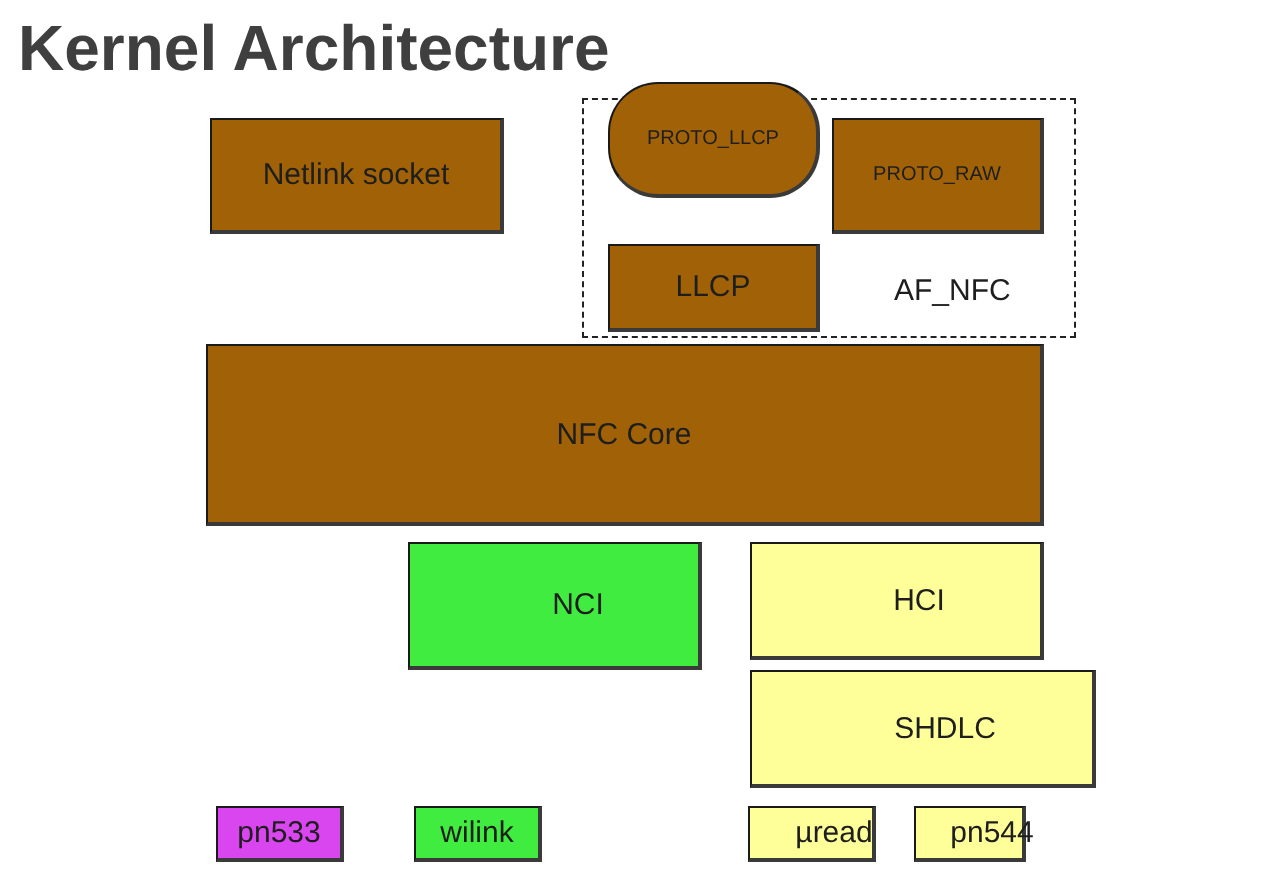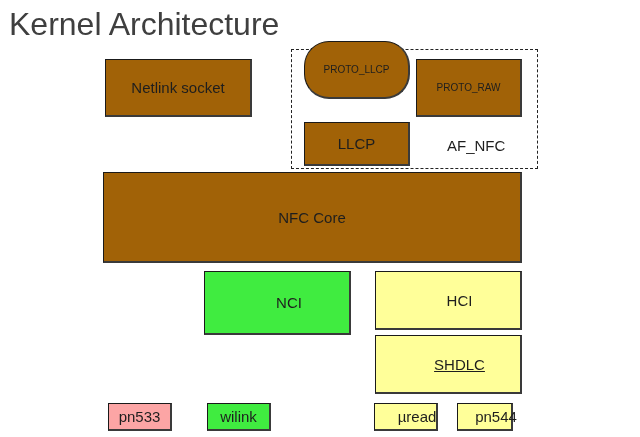--- a/index.html
+++ b/index.html
@@ -12,21 +12,21 @@
       height: 437px;
       position: relative;
       overflow: hidden;
       font-family: "Liberation Sans", sans-serif;
     }
     .title {
       position: absolute;
       left: 9px;
       top: 4px;
       font-size: 32px;
-      font-weight: normal;
+      font-weight: bold;
       color: #3f3f3f;
       letter-spacing: 0px;
       line-height: 40px;
       white-space: nowrap;
     }
     .box {
       position: absolute;
       box-sizing: border-box;
       border: 1px solid #1a1a1a;
       border-right: 2px solid #3a3a3a;
@@ -34,21 +34,21 @@
       display: flex;
       align-items: center;
       justify-content: center;
       color: #1e1e1e;
       font-size: 15px;
       white-space: nowrap;
     }
     .blue { background: #a16207; }
     .green { background: #40ec40; }
     .yellow { background: #ffff99; padding-left: 23px; }
-    .orange { background: #fca5a5; }
+    .orange { background: #d946ef; }
     .small-text { font-size: 10px; }
     .dashed-group {
       position: absolute;
       left: 291px;
       top: 49px;
       width: 247px;
       height: 120px;
       box-sizing: border-box;
       border: 1px dashed #222;
     }
@@ -89,21 +89,21 @@
 </div>
 
 <div class="box green" style="left:204px; top:271px; width:147px; height:64px;padding-left:24px;">
   <span>NCI</span>
 </div>
 
 <div class="box yellow" style="left:375px; top:271px; width:147px; height:59px;">
   <span>HCI</span>
 </div>
 
-<div class="box yellow" style="left:375px; top:335px; width:147px; height:59px;text-decoration:underline;">
+<div class="box yellow" style="left:375px; top:335px; width:173px; height:59px;">
   <span>SHDLC</span>
 </div>
 
 <div class="box orange" style="left:108px; top:403px; width:64px; height:28px;">
   <span>pn533</span>
 </div>
 
 <div class="box green" style="left:207px; top:403px; width:64px; height:28px;">
   <span>wilink</span>
 </div>

